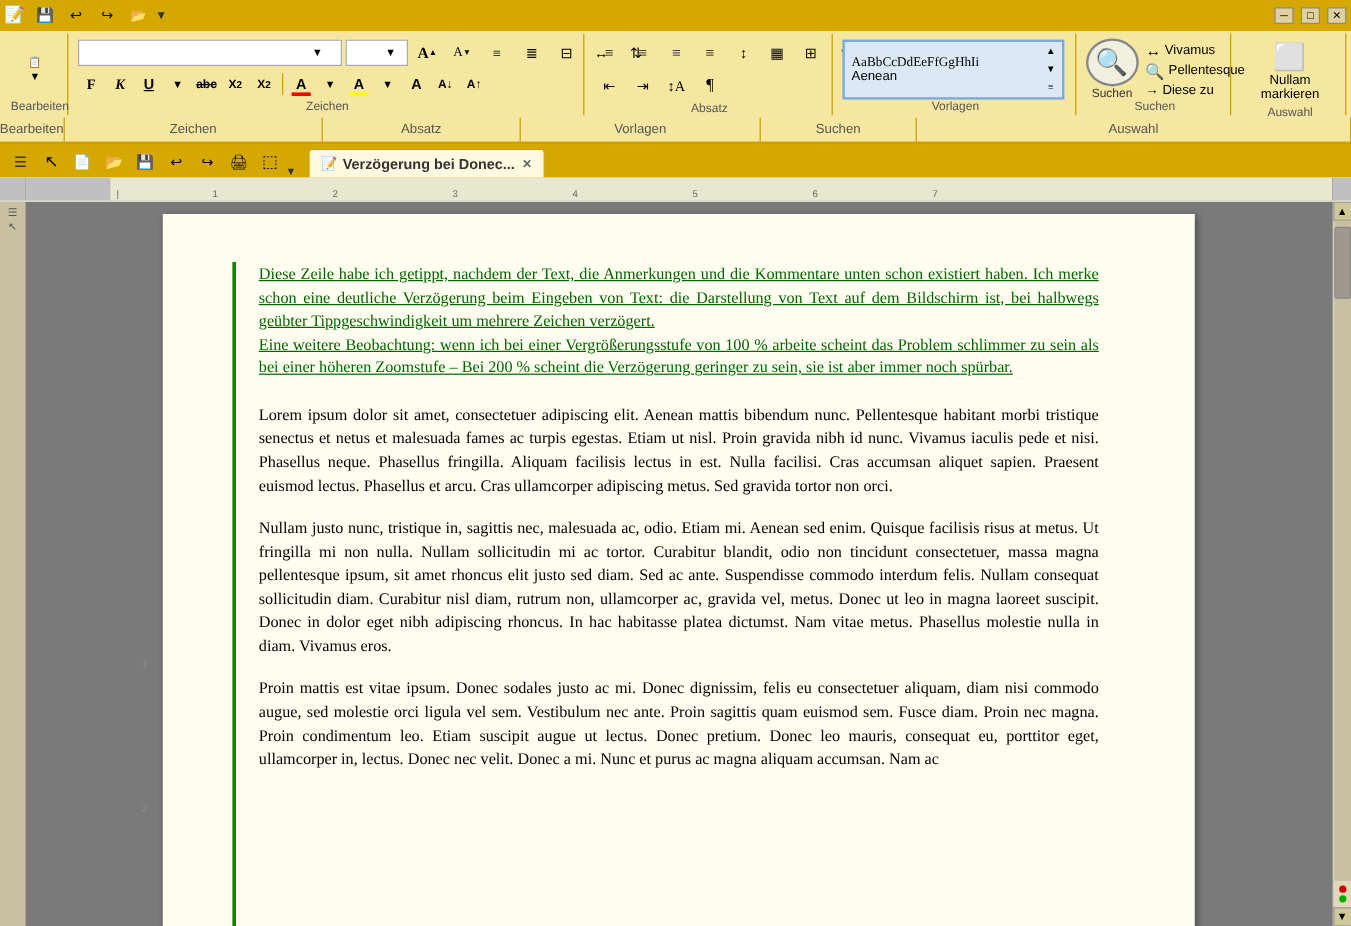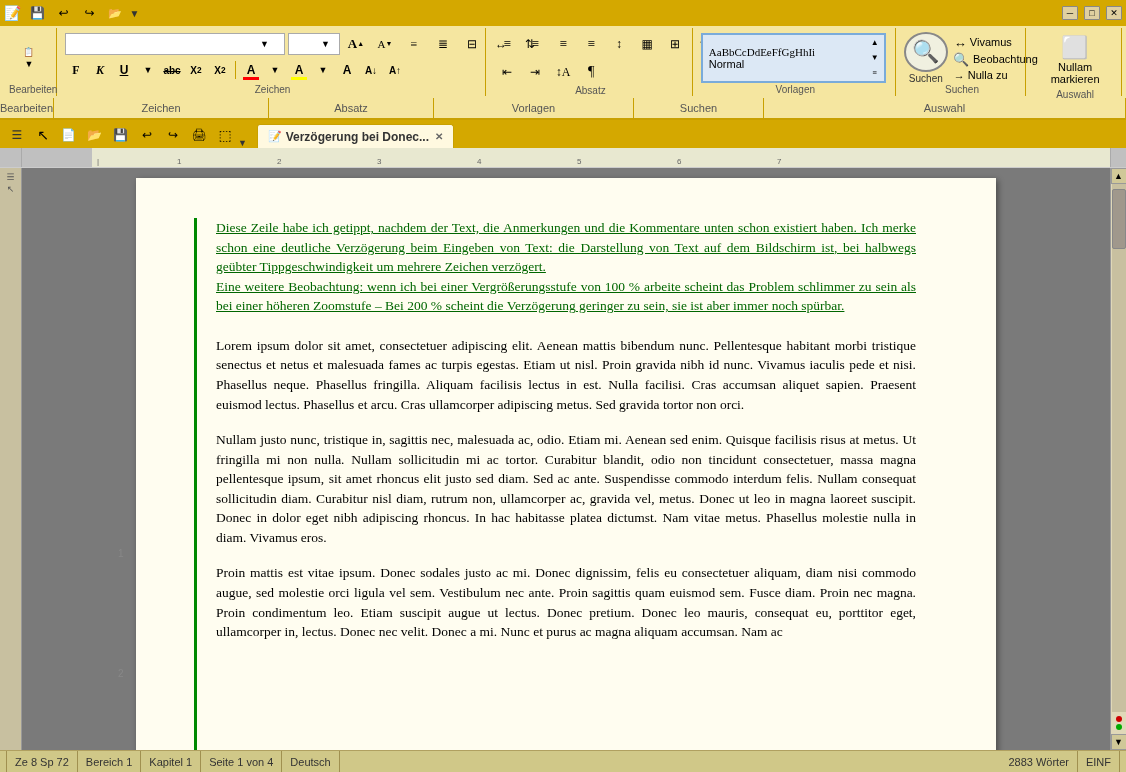--- a/index.html
+++ b/index.html
@@ -397,21 +397,21 @@
           <div class="icon-btn" style="font-size:14px;">¶</div>
         </div>
       </div>
       <div class="grp-lbl">Absatz</div>
     </div>
 
     <div class="grp" style="min-width:200px;">
       <div class="grp-top">
         <div class="style-preview-box">
           <div style="font-size:11px;font-family:'Times New Roman',serif;overflow:hidden;white-space:nowrap;">AaBbCcDdEeFfGgHhIi</div>
-          <div style="font-size:11px;font-family:Arial,sans-serif;">Normal</div>
+          <div style="font-size:11px;font-family:Arial,sans-serif;">Aenean</div>
           <div class="style-preview-arrow">
             <div style="font-size:8px;cursor:pointer;">▲</div>
             <div style="font-size:8px;cursor:pointer;">▼</div>
             <div style="font-size:8px;cursor:pointer;">≡</div>
           </div>
         </div>
       </div>
       <div class="grp-lbl">Vorlagen</div>
     </div>
 
@@ -421,25 +421,25 @@
           <div style="width:44px;height:40px;border-radius:50%;border:2px solid #888;display:flex;align-items:center;justify-content:center;font-size:22px;cursor:pointer;background:#f0f0e0;">🔍</div>
           <div style="font-family:Arial,sans-serif;font-size:10px;color:#333;margin-top:1px;">Suchen</div>
         </div>
         <div style="display:flex;flex-direction:column;gap:2px;">
           <div style="display:flex;align-items:center;gap:3px;cursor:pointer;font-family:Arial,sans-serif;font-size:11px;">
             <span style="font-size:13px;">↔</span>
             <span>Vivamus</span>
           </div>
           <div style="display:flex;align-items:center;gap:3px;cursor:pointer;font-family:Arial,sans-serif;font-size:11px;">
             <span style="font-size:13px;">🔍</span>
-            <span>Beobachtung</span>
+            <span>Pellentesque</span>
           </div>
           <div style="display:flex;align-items:center;gap:3px;cursor:pointer;font-family:Arial,sans-serif;font-size:11px;">
             <span style="font-size:11px;">→</span>
-            <span>Nulla zu</span>
+            <span>Diese zu</span>
           </div>
         </div>
       </div>
       <div class="grp-lbl">Suchen</div>
     </div>
 
     <div class="grp" style="min-width:80px;">
       <div class="grp-top" style="justify-content:center;">
         <div style="display:flex;flex-direction:column;align-items:center;cursor:pointer;font-family:Arial,sans-serif;font-size:11px;text-align:center;padding:4px;">
           <span style="font-size:22px;">⬜</span>
@@ -536,24 +536,14 @@
       </div>
 
       <div class="scrollbar-dots">
         <div class="scrollbar-dot"></div>
         <div class="scrollbar-dot green"></div>
       </div>
       <div class="scrollbar-btn">▼</div>
     </div>
   </div>
 
-  <div class="status-bar">
-    <div class="status-item">Ze 8 Sp 72</div>
-    <div class="status-item">Bereich 1</div>
-    <div class="status-item">Kapitel 1</div>
-    <div class="status-item">Seite 1 von 4</div>
-    <div class="status-item">Deutsch</div>
-    <div style="flex:1;"></div>
-    <div class="status-item">2883 Wörter</div>
-    <div class="status-item">EINF</div>
-  </div>
 
 </div>
 
 </body></html>

